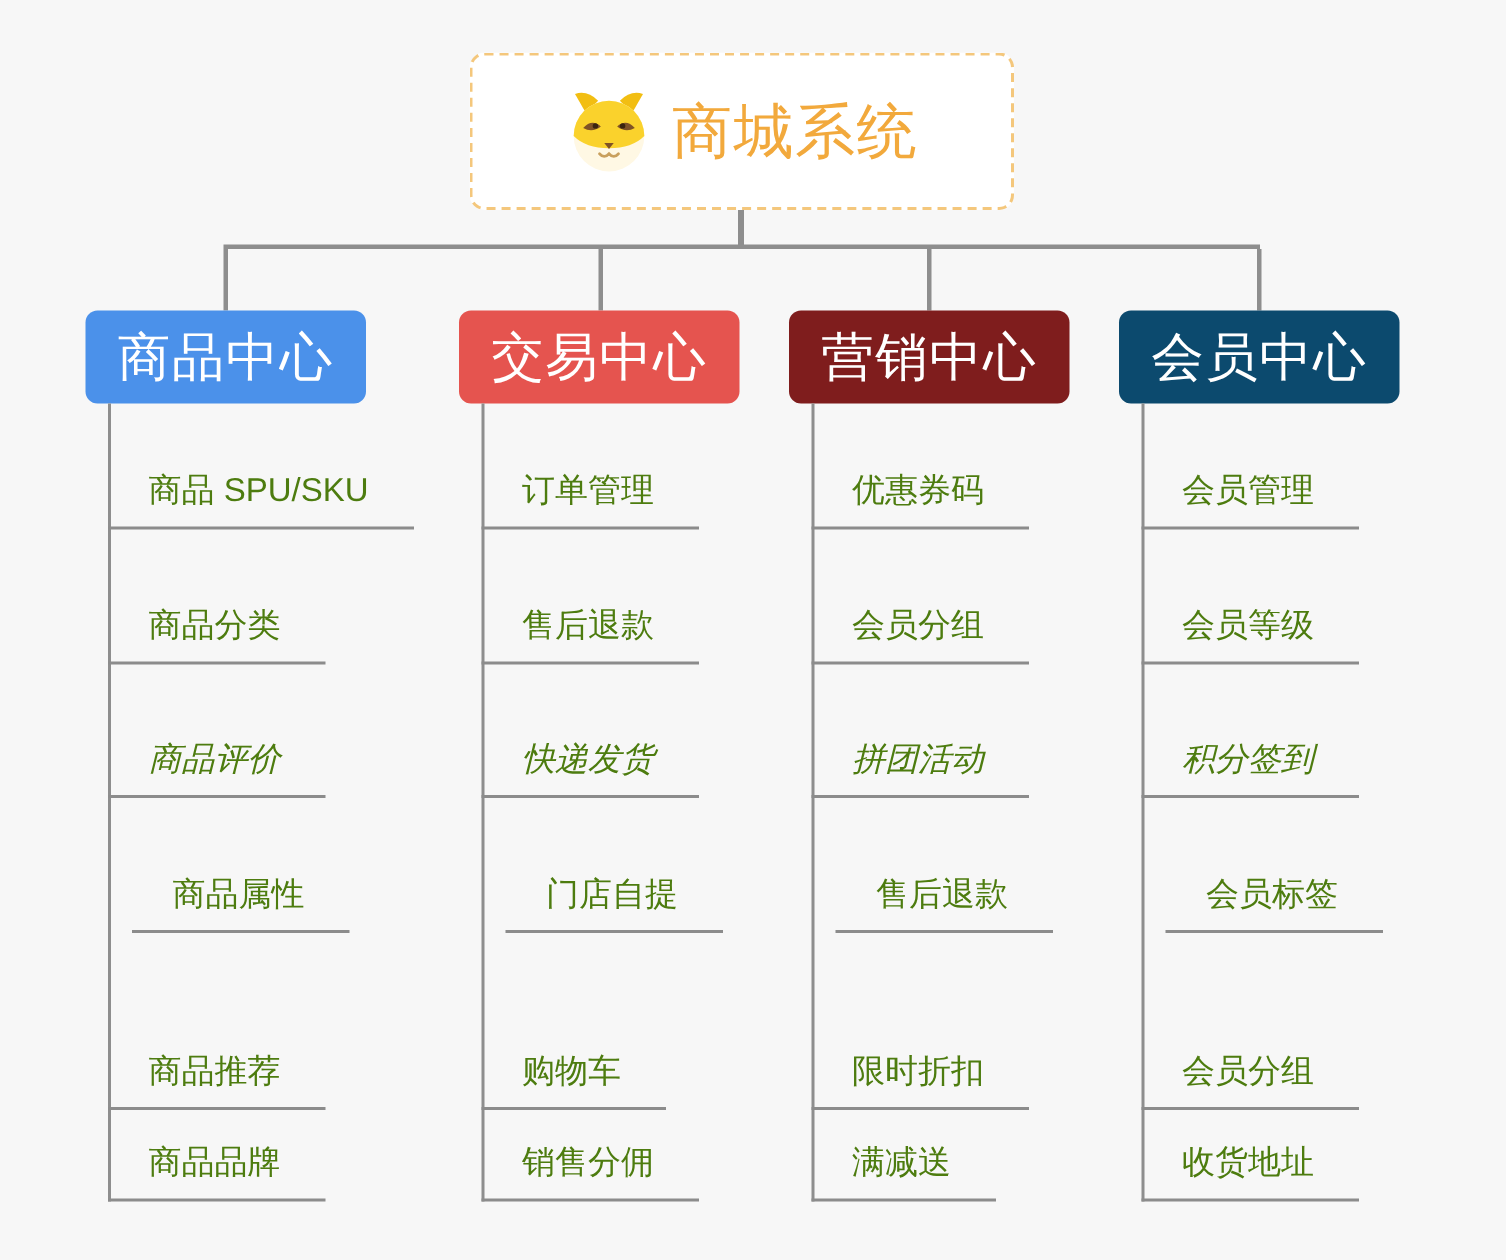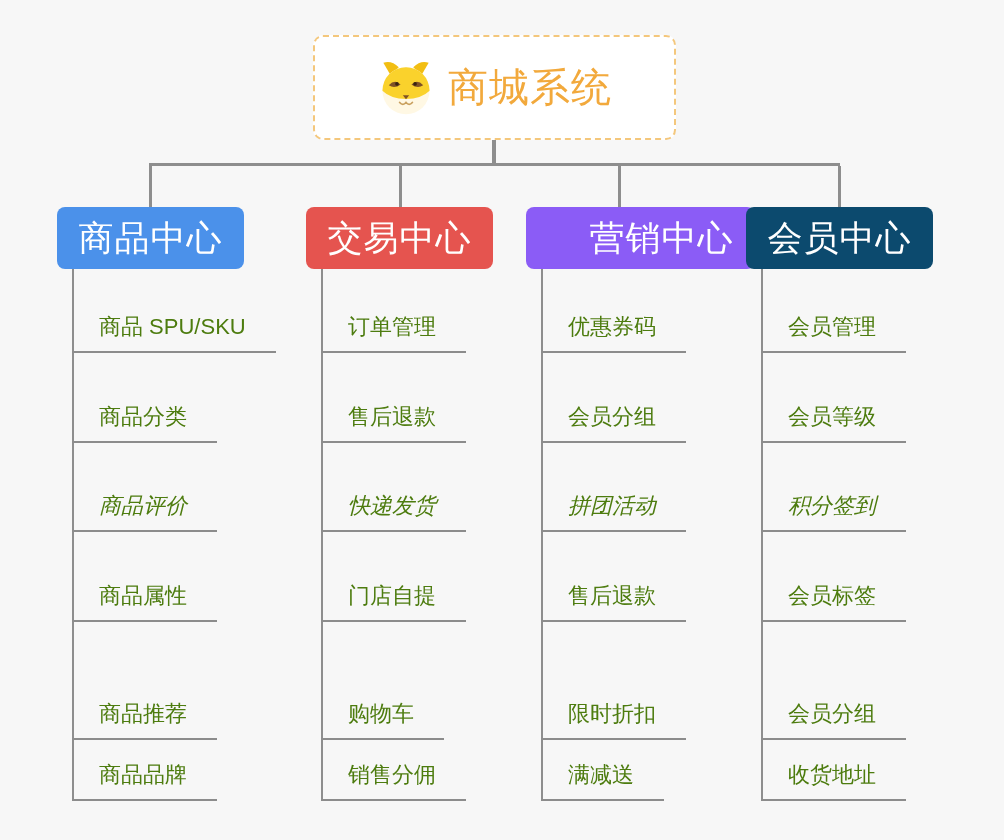--- a/index.html
+++ b/index.html
@@ -39,21 +39,21 @@
   .child{
     position:absolute;box-sizing:border-box;height:46px;
     display:flex;align-items:flex-end;white-space:nowrap;
     padding:0 30px 9px 27px;
     border-bottom:2px solid #8C8C8C;
     font-size:22px;color:#4d7c0f;cursor:default;
   }
   .c0 .child{left:72px;} .c1 .child{left:321px;}
   .c2 .child{left:541px;} .c3 .child{left:761px;}
   .r0{top:307px;} .r1{top:397px;} .r2{top:486px;font-style:italic;}
-  .r3{top:576px;} .r4{top:666px;margin-top:28px;} .r5{top:755px;}
+  .r3{top:576px;margin-left:16px;} .r4{top:666px;margin-top:28px;} .r5{top:755px;}
 </style>
 </head>
 <body>
 
 <div class="canvas">
 
   <div class="root-node">
     <svg class="root-icon" viewBox="0 0 64 64" aria-hidden="true">
       <path d="M15 18 L7 4 Q16 1 24 9 Z" fill="#F2BE12"></path>
       <path d="M49 18 L57 4 Q48 1 40 9 Z" fill="#F2BE12"></path>
@@ -92,21 +92,21 @@
     <div class="spine"></div>
     <div class="child r0">订单管理</div>
     <div class="child r1">售后退款</div>
     <div class="child r2">快递发货</div>
     <div class="child r3">门店自提</div>
     <div class="child r4">购物车</div>
     <div class="child r5">销售分佣</div>
   </div>
 
   <div class="c2">
-    <div class="branch-box" style="background-color: #8b5cf6; padding-left: 42px;">营销中心</div>
+    <div class="branch-box" style="background-color: #7f1d1d;">营销中心</div>
     <div class="spine"></div>
     <div class="child r0">优惠券码</div>
     <div class="child r1">会员分组</div>
     <div class="child r2">拼团活动</div>
     <div class="child r3">售后退款</div>
     <div class="child r4">限时折扣</div>
     <div class="child r5">满减送</div>
   </div>
 
   <div class="c3">

